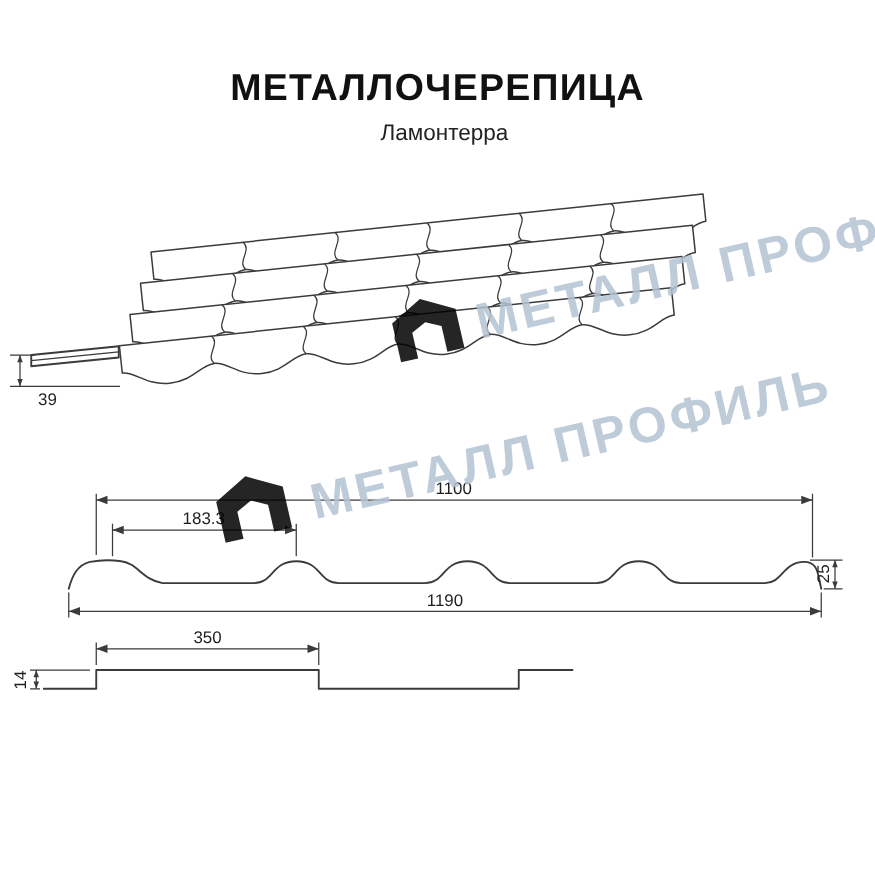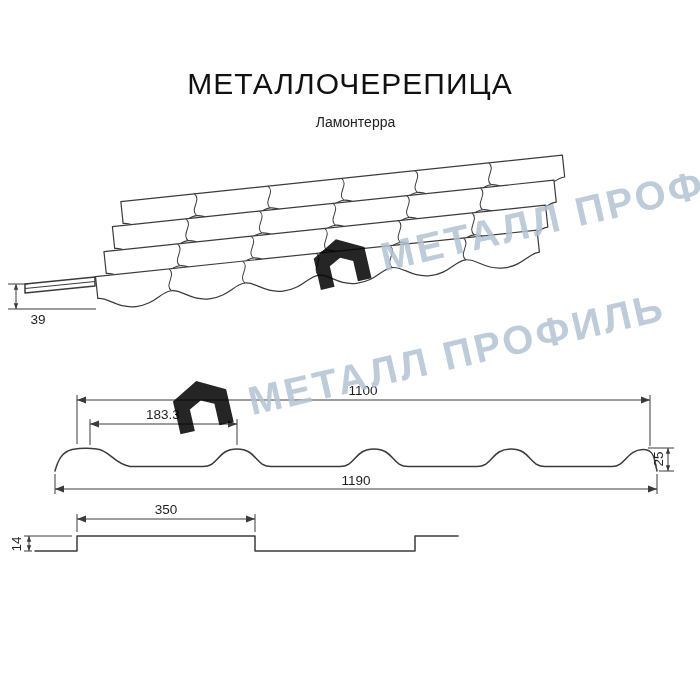--- a/index.html
+++ b/index.html
@@ -1,20 +1,20 @@
 <!DOCTYPE html>
 <html><head>
 <meta charset="utf-8">
 <style>
   html,body{margin:0;padding:0;background:#fff;}
   .canvas{position:relative;width:700px;height:700px;background:#fff;overflow:hidden;
           font-family:"Liberation Sans",sans-serif;}
   header{position:absolute;top:0;left:0;width:700px;text-align:center;z-index:2;}
-  h1{margin:13px;padding-top:54px;font-size:30px;font-weight:normal;letter-spacing:1px;color:#111;}
-  .subtitle{margin-top:8px;font-size:14px;color:#222;padding-left:11px;}
+  h1{margin:0;padding-top:54px;font-size:30px;font-weight:bold;letter-spacing:1px;color:#111;}
+  .subtitle{margin-top:8px;font-size:18px;color:#222;padding-left:11px;}
   svg.scene{position:absolute;top:0;left:0;z-index:1;}
   .ln{stroke:#3b3b3b;stroke-width:1.5;fill:none;stroke-linecap:round;stroke-linejoin:round;}
   .thin{stroke:#3b3b3b;stroke-width:1;fill:none;}
   .band{fill:#ffffff;stroke:#3b3b3b;stroke-width:1.2;stroke-linejoin:round;}
   .dimtxt{font-family:"Liberation Sans",sans-serif;font-size:13.5px;fill:#1e1e1e;}
   .wm{opacity:0.85;pointer-events:none;}
   .wmtxt{font-family:"Liberation Sans",sans-serif;font-weight:bold;font-size:40px;
          fill:#b3c2d2;letter-spacing:3px;}
 </style>
 </head>

